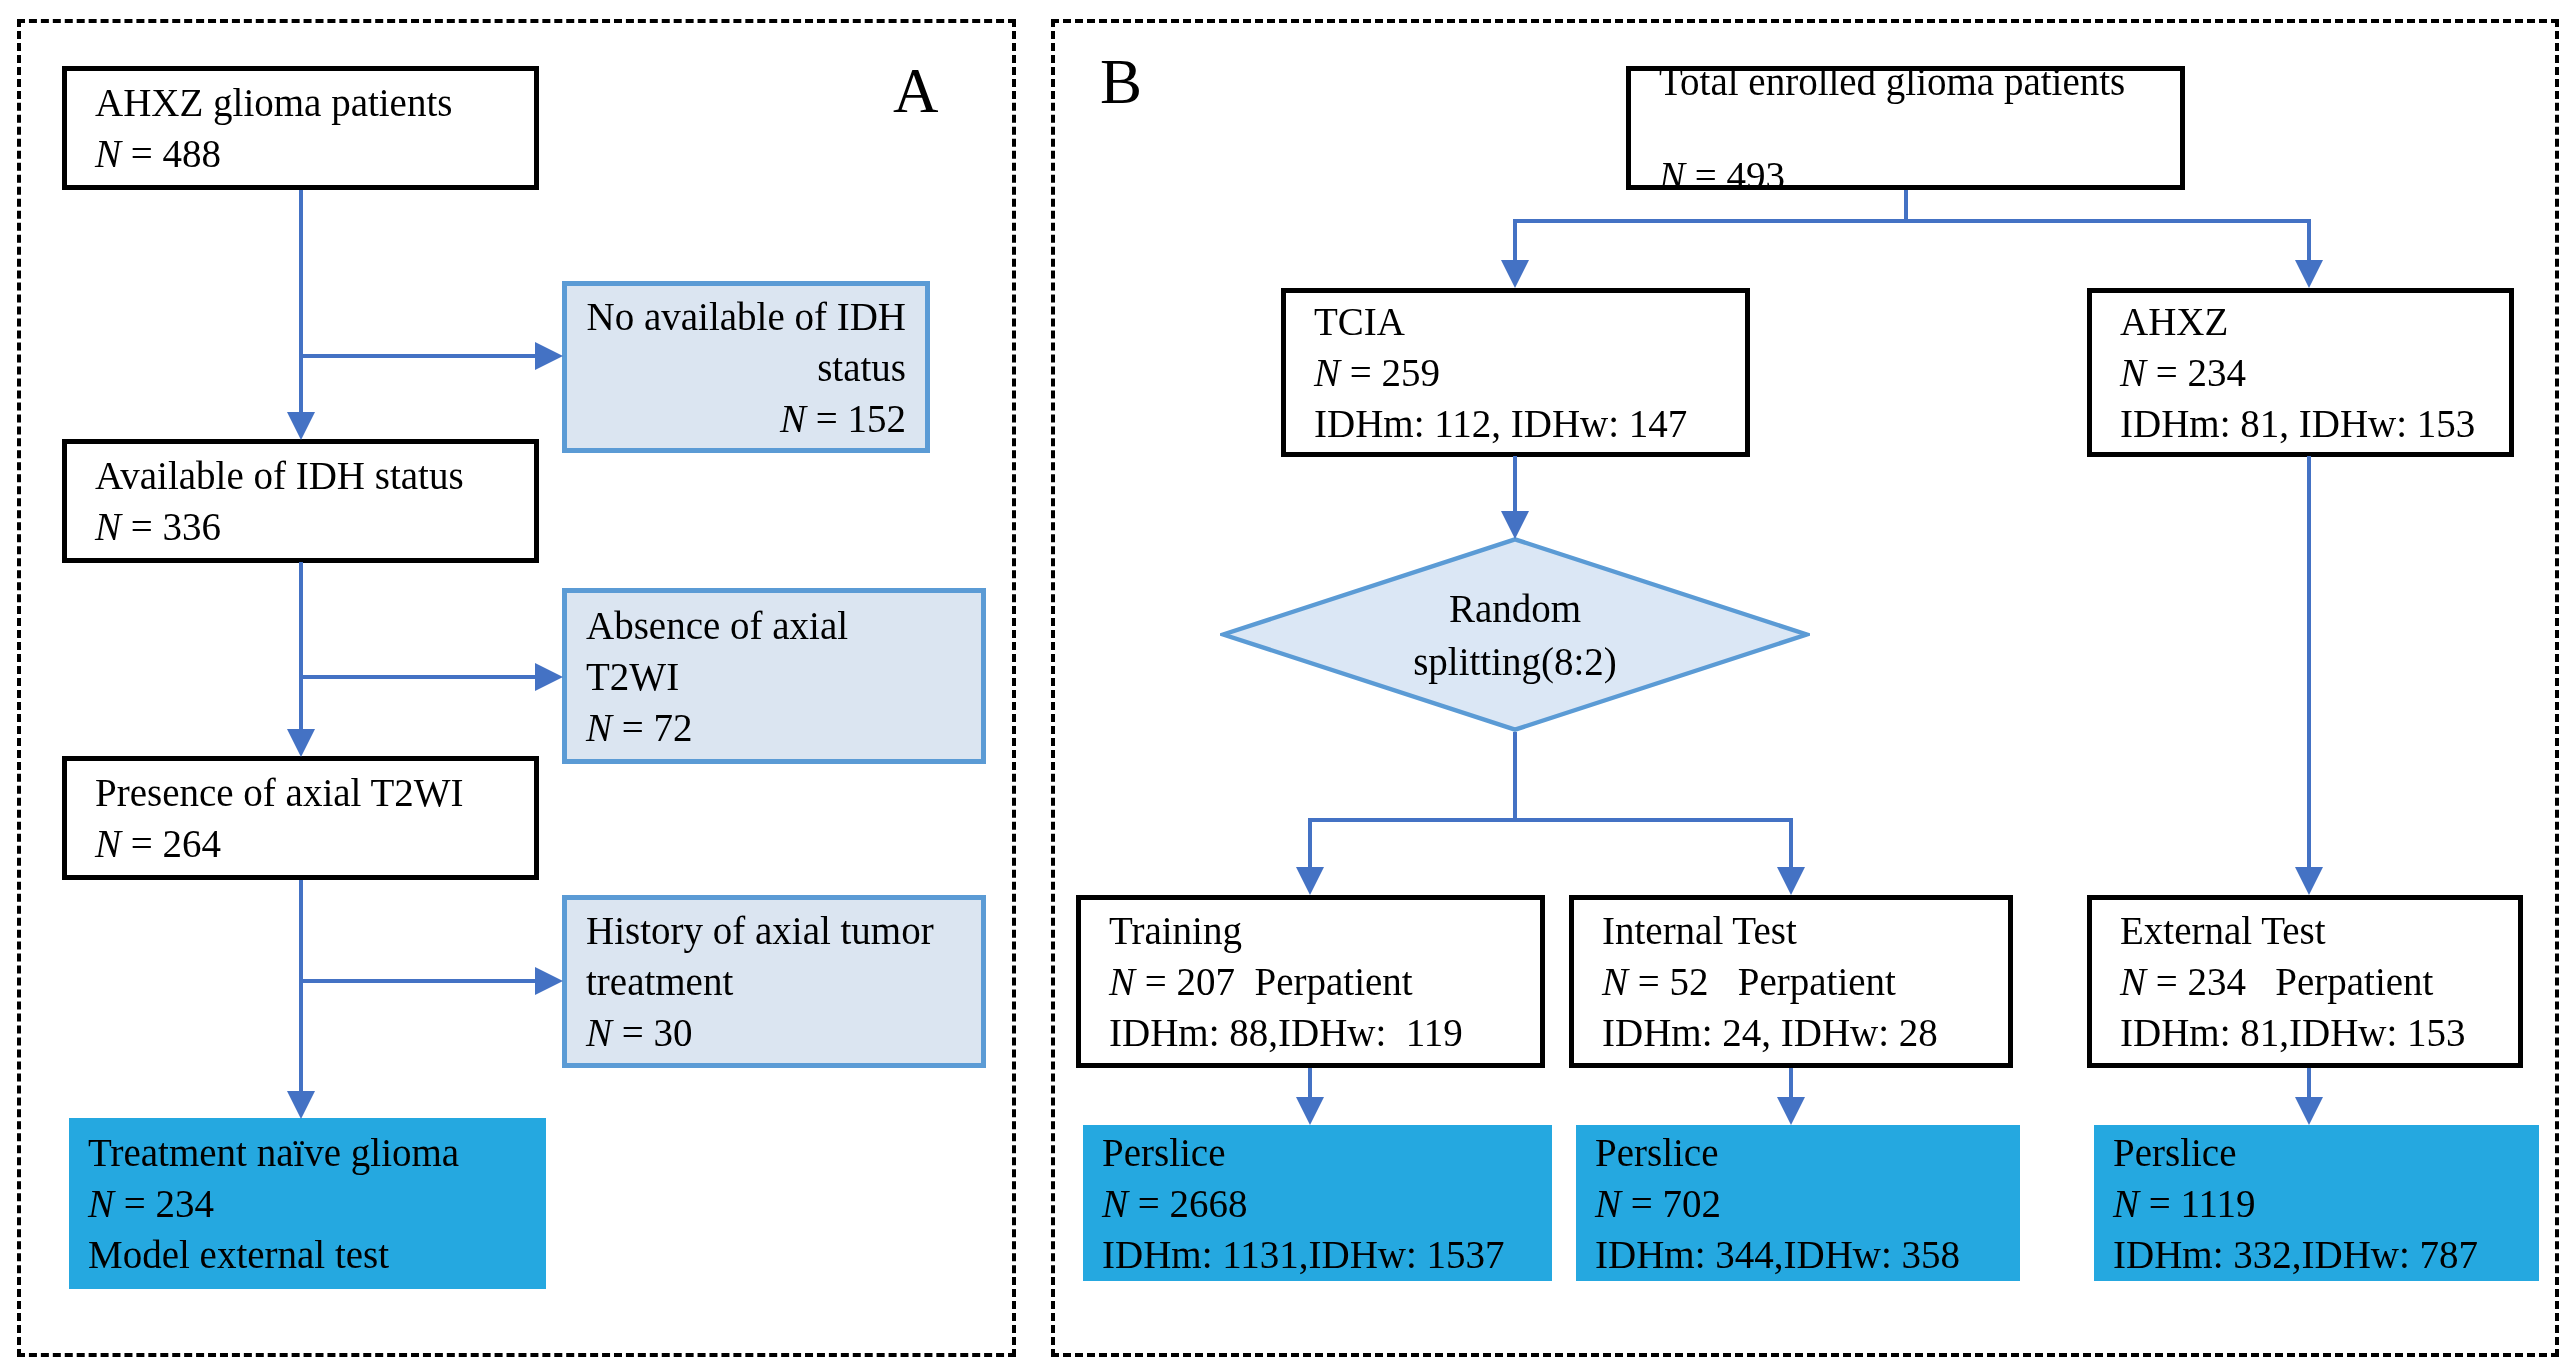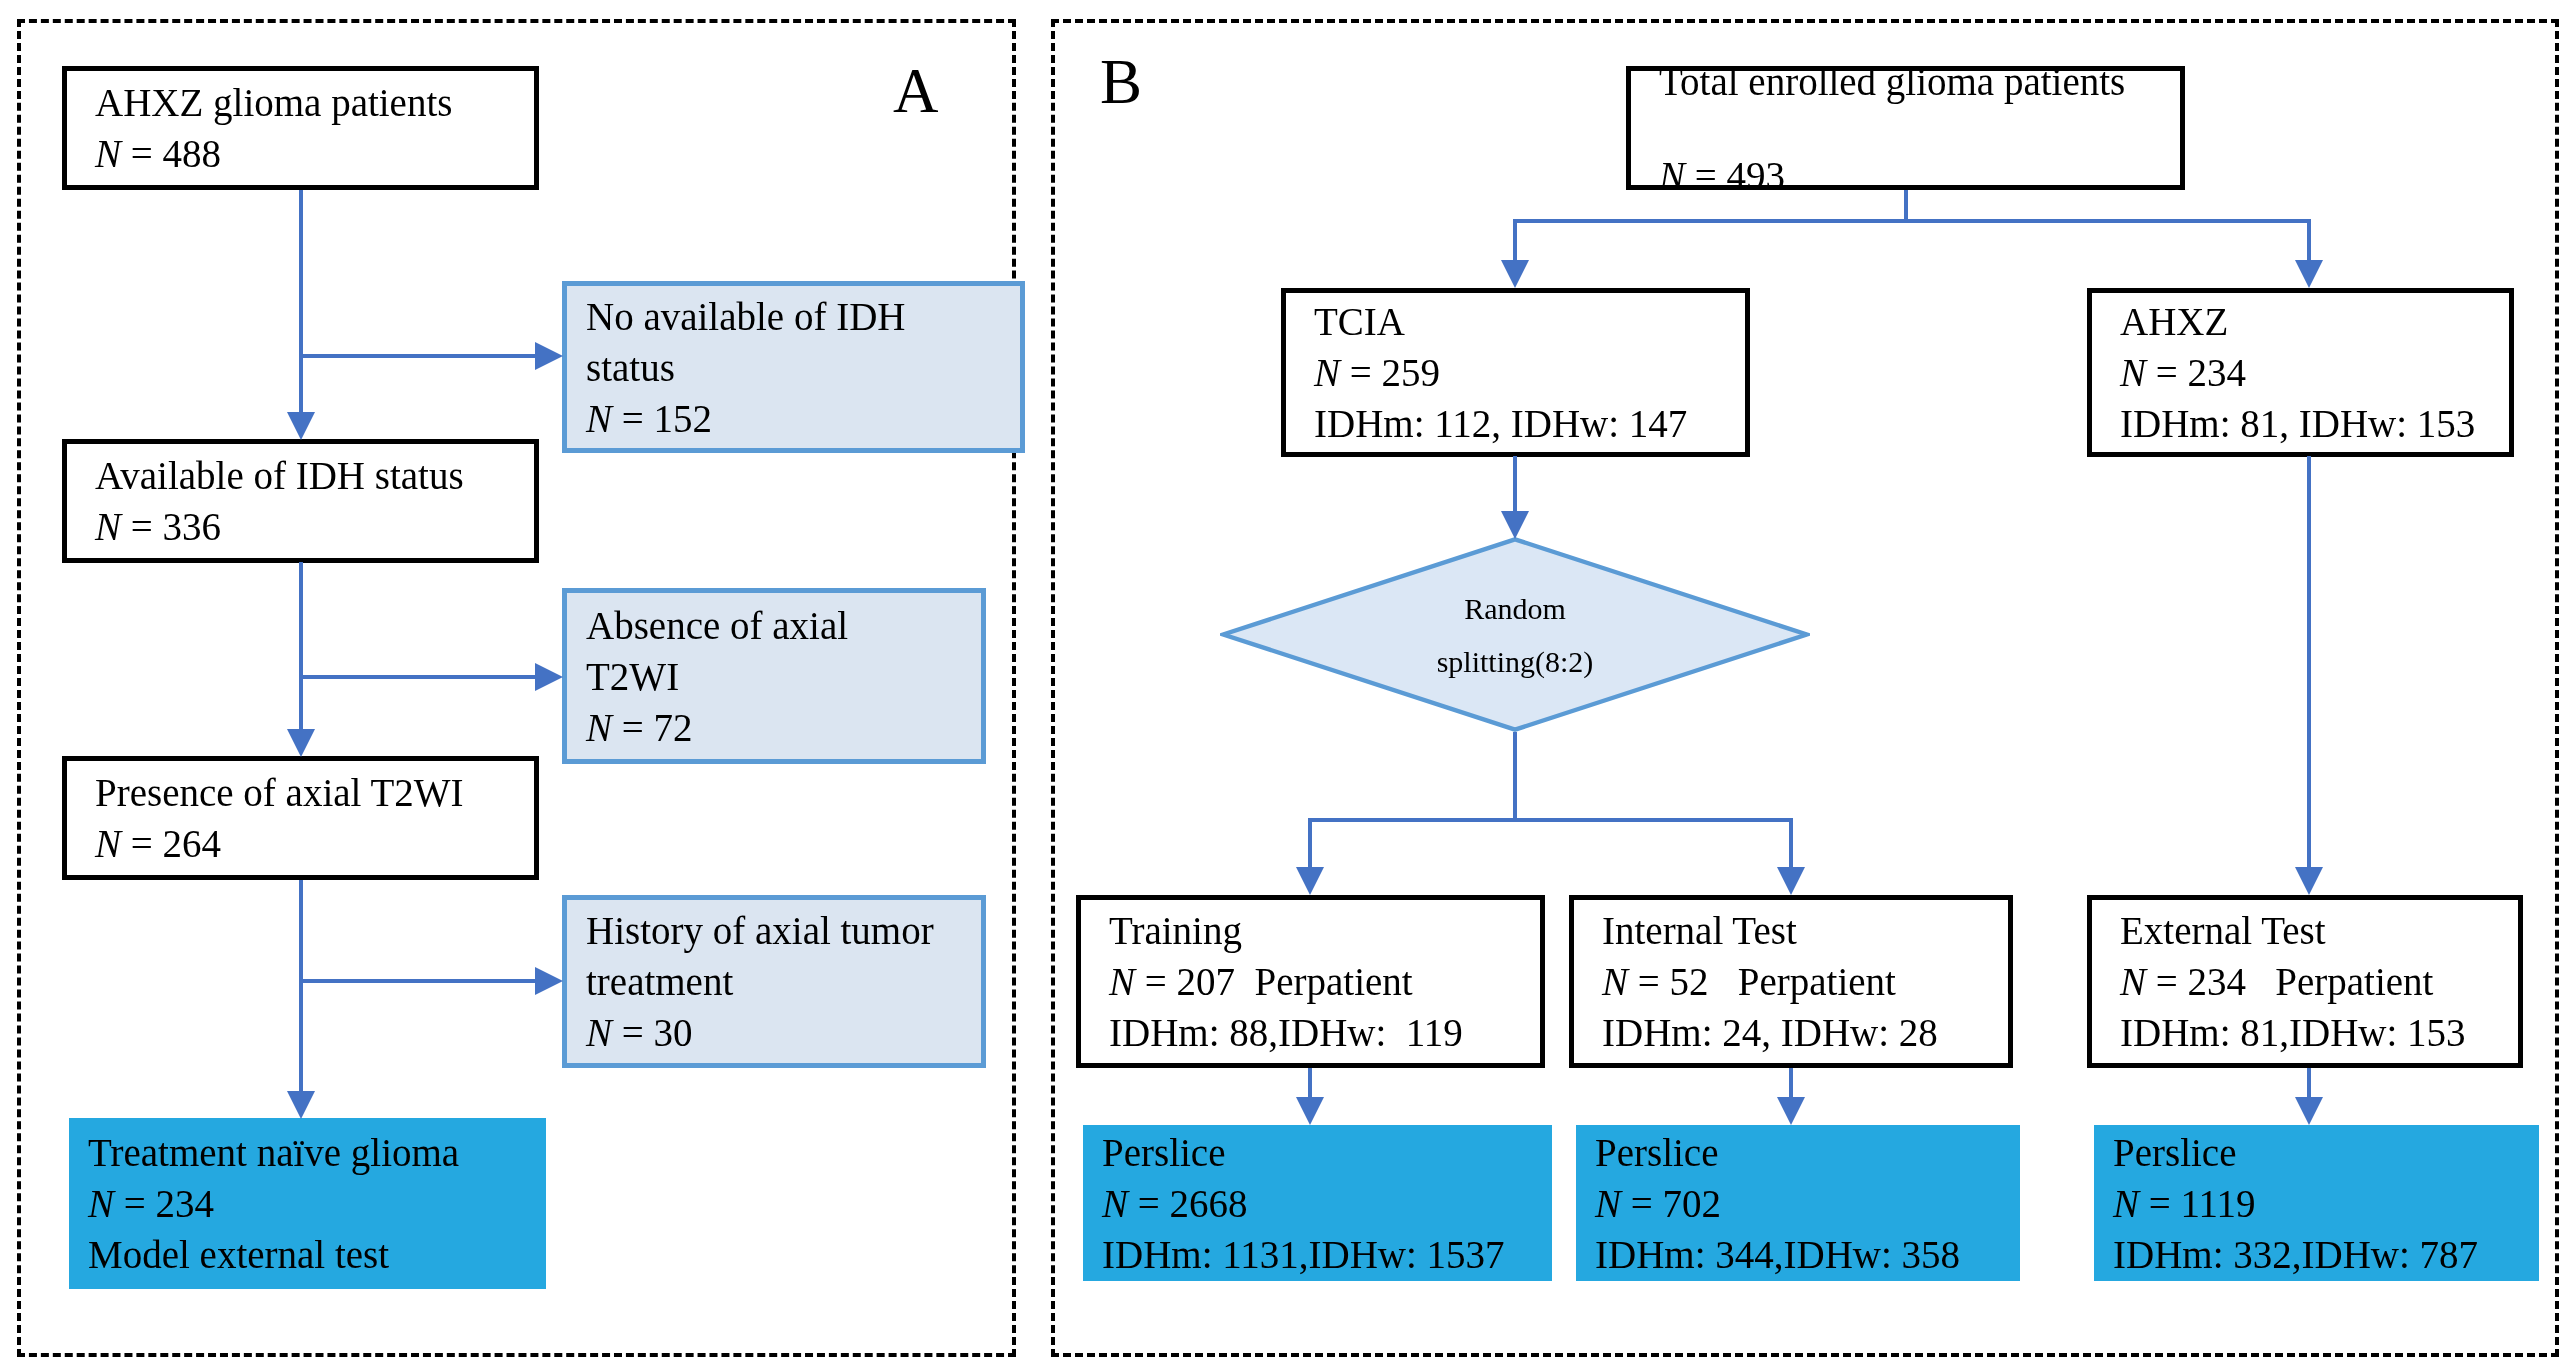--- a/index.html
+++ b/index.html
@@ -25,38 +25,38 @@
     border-top:28px solid var(--arrow-blue,#4472c4);
   }
   .arr-right{
     position:absolute;width:0;height:0;
     border-top:14px solid transparent;border-bottom:14px solid transparent;
     border-left:28px solid var(--arrow-blue,#4472c4);
   }
   .diamond-svg{position:absolute;}
   .diamond-text{
     position:absolute;display:flex;flex-direction:column;justify-content:center;
-    align-items:center;text-align:center;font-size:30px;line-height:53px;
+    align-items:center;text-align:center;font-size:39px;line-height:53px;
   }
   i{font-style:italic;}
 </style>
 </head>
 <body>
 
 <div class="stage">
 
   <div class="panel" style="left:16.5px;top:19px;width:999px;height:1338px;"></div>
   <div class="panel" style="left:1051px;top:19px;width:1508px;height:1338px;"></div>
 
   <div class="panel-label" style="left:893px;top:60px;">A</div>
   <div class="panel-label" style="left:1100px;top:51px;">B</div>
 
   <div class="box box-black" style="left:62px;top:66px;width:477px;height:124px;"><div class="ln">AHXZ glioma patients</div><div class="ln"><i>N</i> = 488</div></div>
 
-  <div class="box box-blue" style="left:562px;top:281px;width:463px;height:172px;"><div class="ln">No available of IDH</div><div class="ln">status</div><div class="ln"><i>N</i> = 152</div></div>
+  <div class="box box-blue" style="left:562px;top:281px;width:368px;height:172px;align-items:flex-end;"><div class="ln">No available of IDH</div><div class="ln">status</div><div class="ln"><i>N</i> = 152</div></div>
 
   <div class="box box-black" style="left:62px;top:439px;width:477px;height:124px;"><div class="ln">Available of IDH status</div><div class="ln"><i>N</i> = 336</div></div>
 
   <div class="box box-blue" style="left:562px;top:588px;width:424px;height:176px;"><div class="ln">Absence of axial</div><div class="ln">T2WI</div><div class="ln"><i>N</i> = 72</div></div>
 
   <div class="box box-black" style="left:62px;top:756px;width:477px;height:124px;"><div class="ln">Presence of axial T2WI</div><div class="ln"><i>N</i> = 264</div></div>
 
   <div class="box box-blue" style="left:562px;top:895px;width:424px;height:173px;"><div class="ln">History of axial tumor</div><div class="ln">treatment</div><div class="ln"><i>N</i> = 30</div></div>
 
   <div class="box box-cyan" style="left:62px;top:1118px;width:477px;height:171px;"><div class="ln">Treatment naïve glioma</div><div class="ln"><i>N</i> = 234</div><div class="ln">Model external test</div></div>

